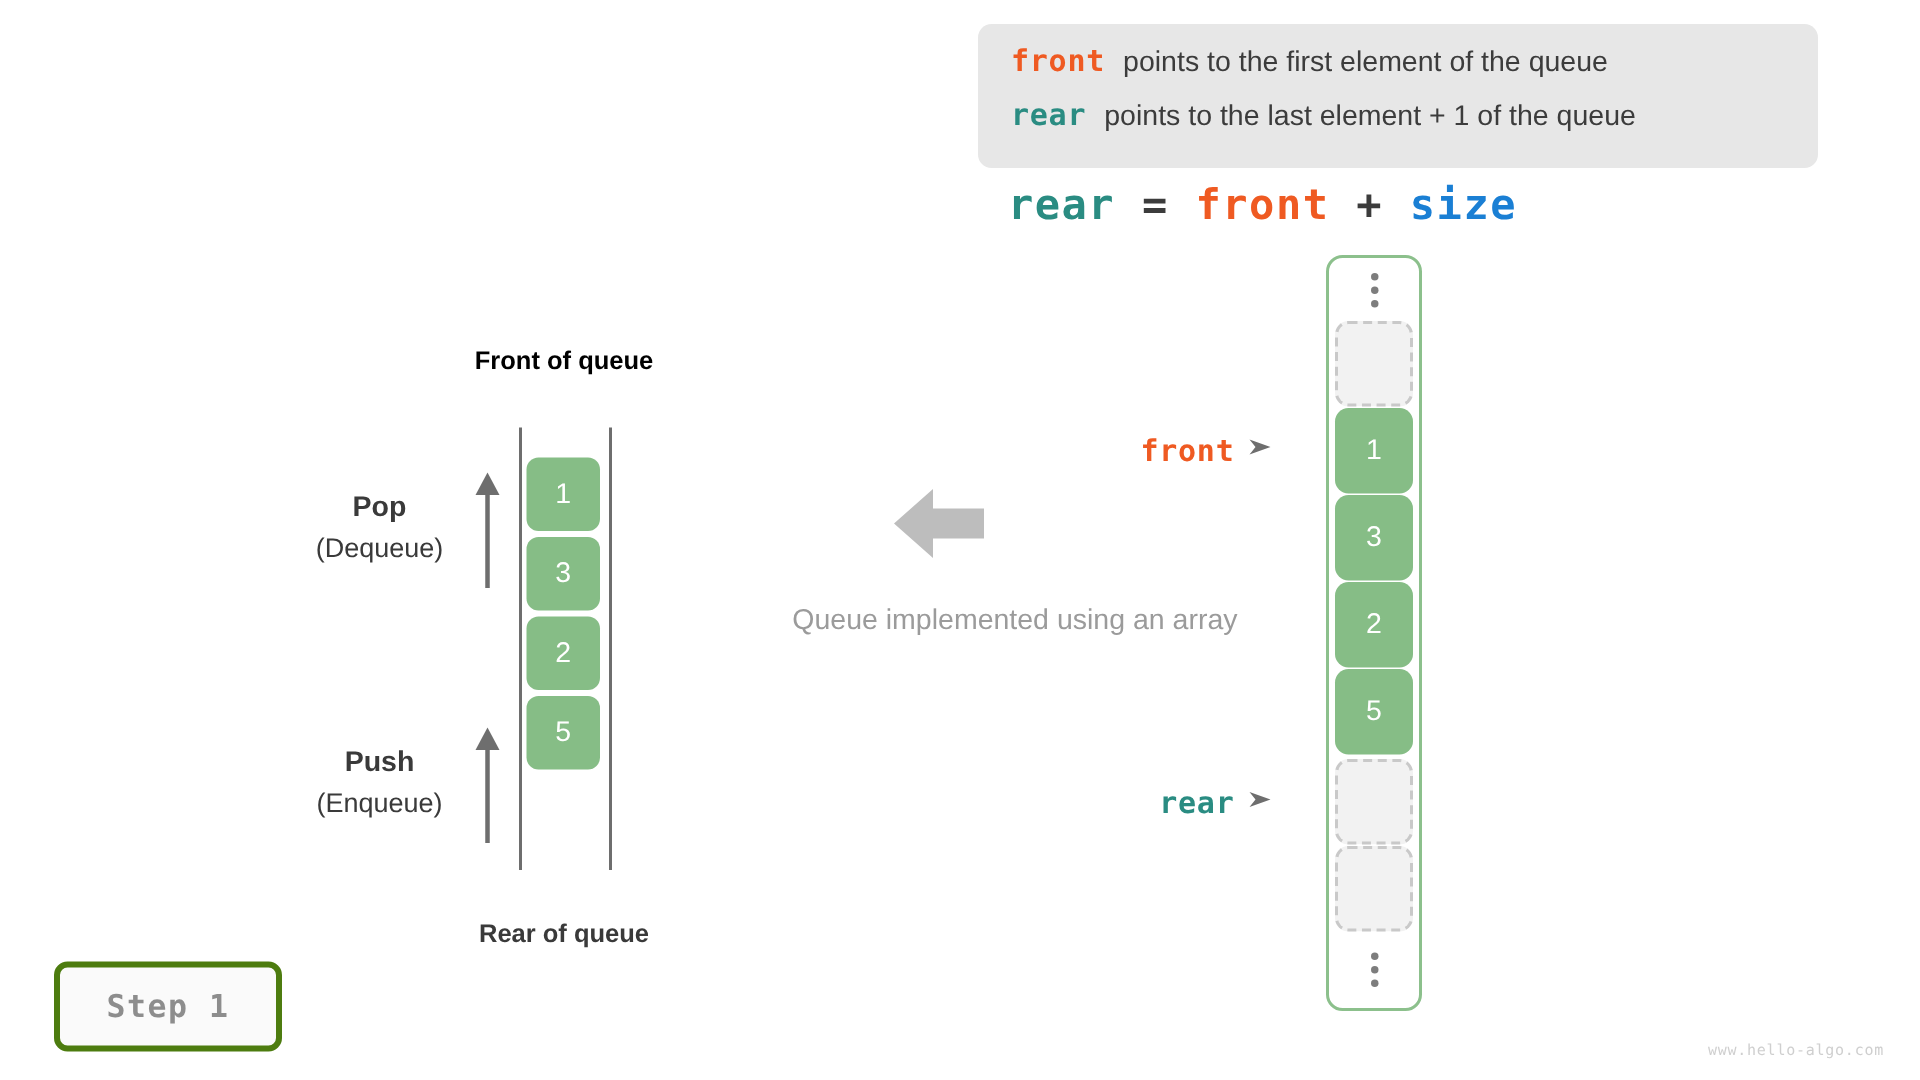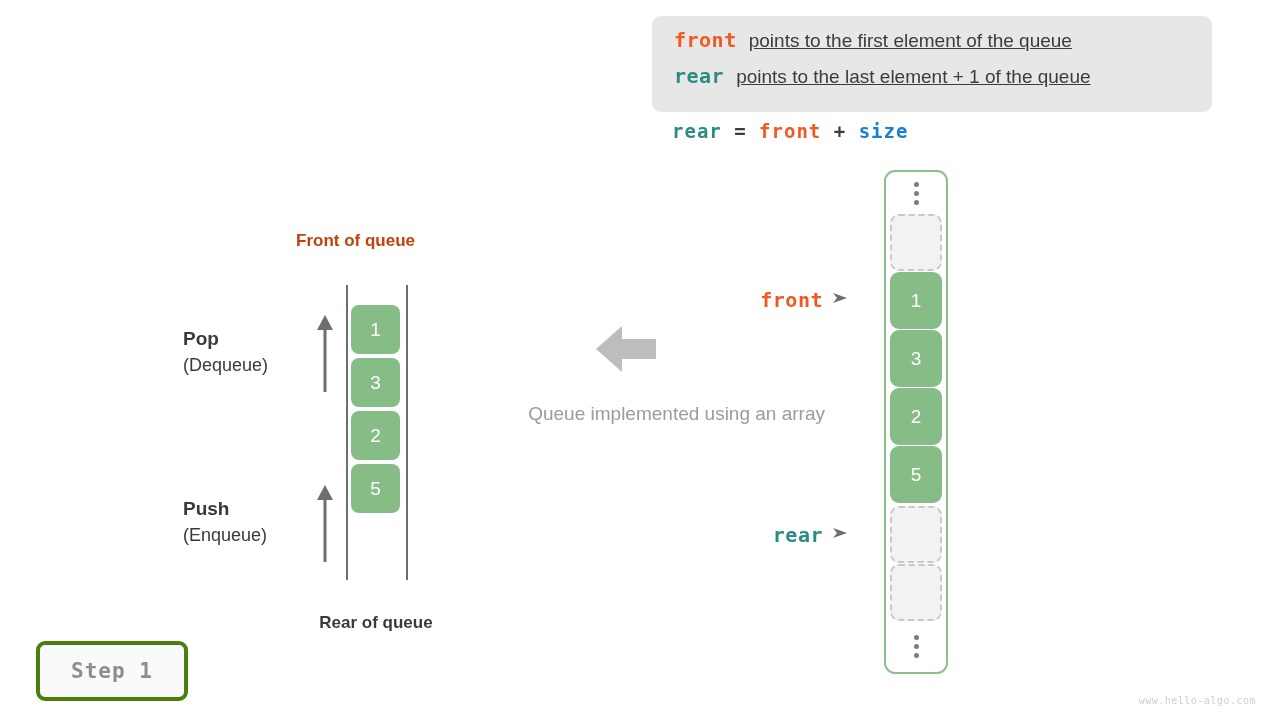--- a/index.html
+++ b/index.html
@@ -45,28 +45,27 @@
   .kw-rear  { color: #2a8c82; }
   .kw-size  { color: #1a7fd4; }
   .legend-kw {
     font-size: 20px;
     letter-spacing: 0.5px;
   }
   .legend-txt {
     font-size: 19px;
     color: #3c3c3c;
     margin-left: 12px;
-    text-decoration: underline;
   }
 
   
   #formula {
     left: 672px;
     top: 120px;
-    font-size: 19px;
+    font-size: 28px;
     letter-spacing: 1px;
     white-space: nowrap;
   }
   #formula .op { color: #3c3c3c; }
 
   
   #center-arrow {
     left: 596px;
     top: 324px;
   }
@@ -78,24 +77,24 @@
     font-size: 19px;
     color: #9b9b9b;
     white-space: nowrap;
   }
 
   
   #front-of-queue {
     left: 296px;
     top: 231px;
     width: 160px;
-    text-align: left;
+    text-align: center;
     font-size: 17px;
     font-weight: bold;
-    color: #c2410c;
+    color: #000000;
     white-space: nowrap;
   }
   #rear-of-queue {
     left: 296px;
     top: 613px;
     width: 160px;
     text-align: center;
     font-size: 17px;
     font-weight: bold;
     color: #3a3a3a;
@@ -118,21 +117,21 @@
     border-radius: 8px;
     color: #ffffff;
     font-size: 19px;
     display: flex;
     align-items: center;
     justify-content: center;
   }
 
   .op-label {
     width: 140px;
-    text-align: left;
+    text-align: center;
     color: #3a3a3a;
     white-space: nowrap;
   }
   .op-label .op-name {
     font-size: 19px;
     font-weight: bold;
     display: block;
     line-height: 26px;
   }
   .op-label .op-sub {

